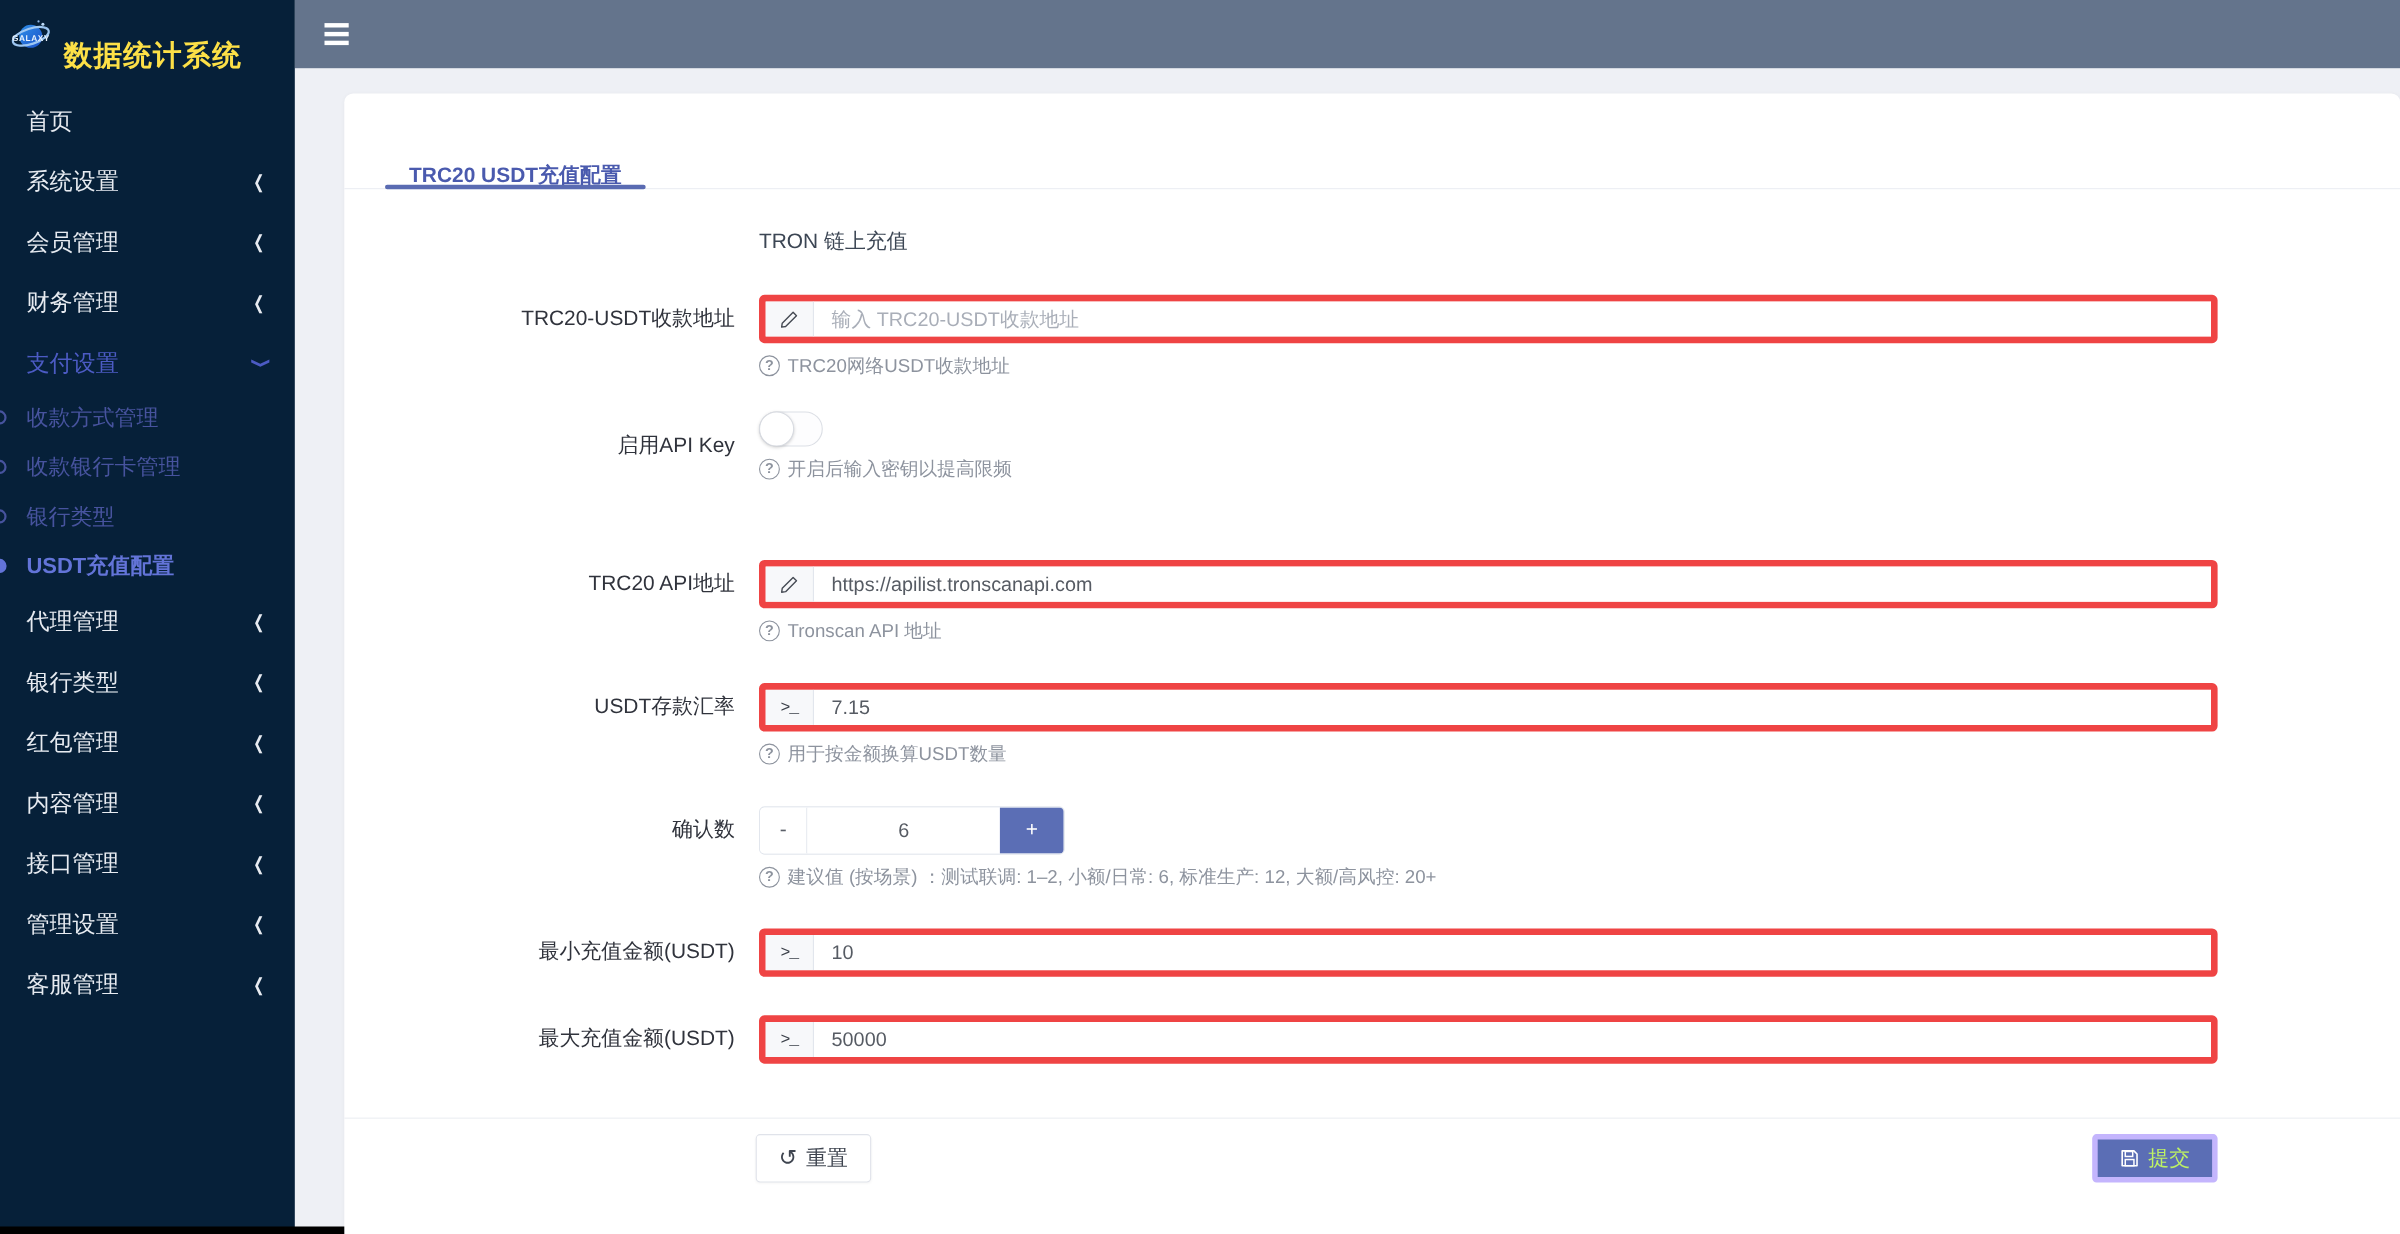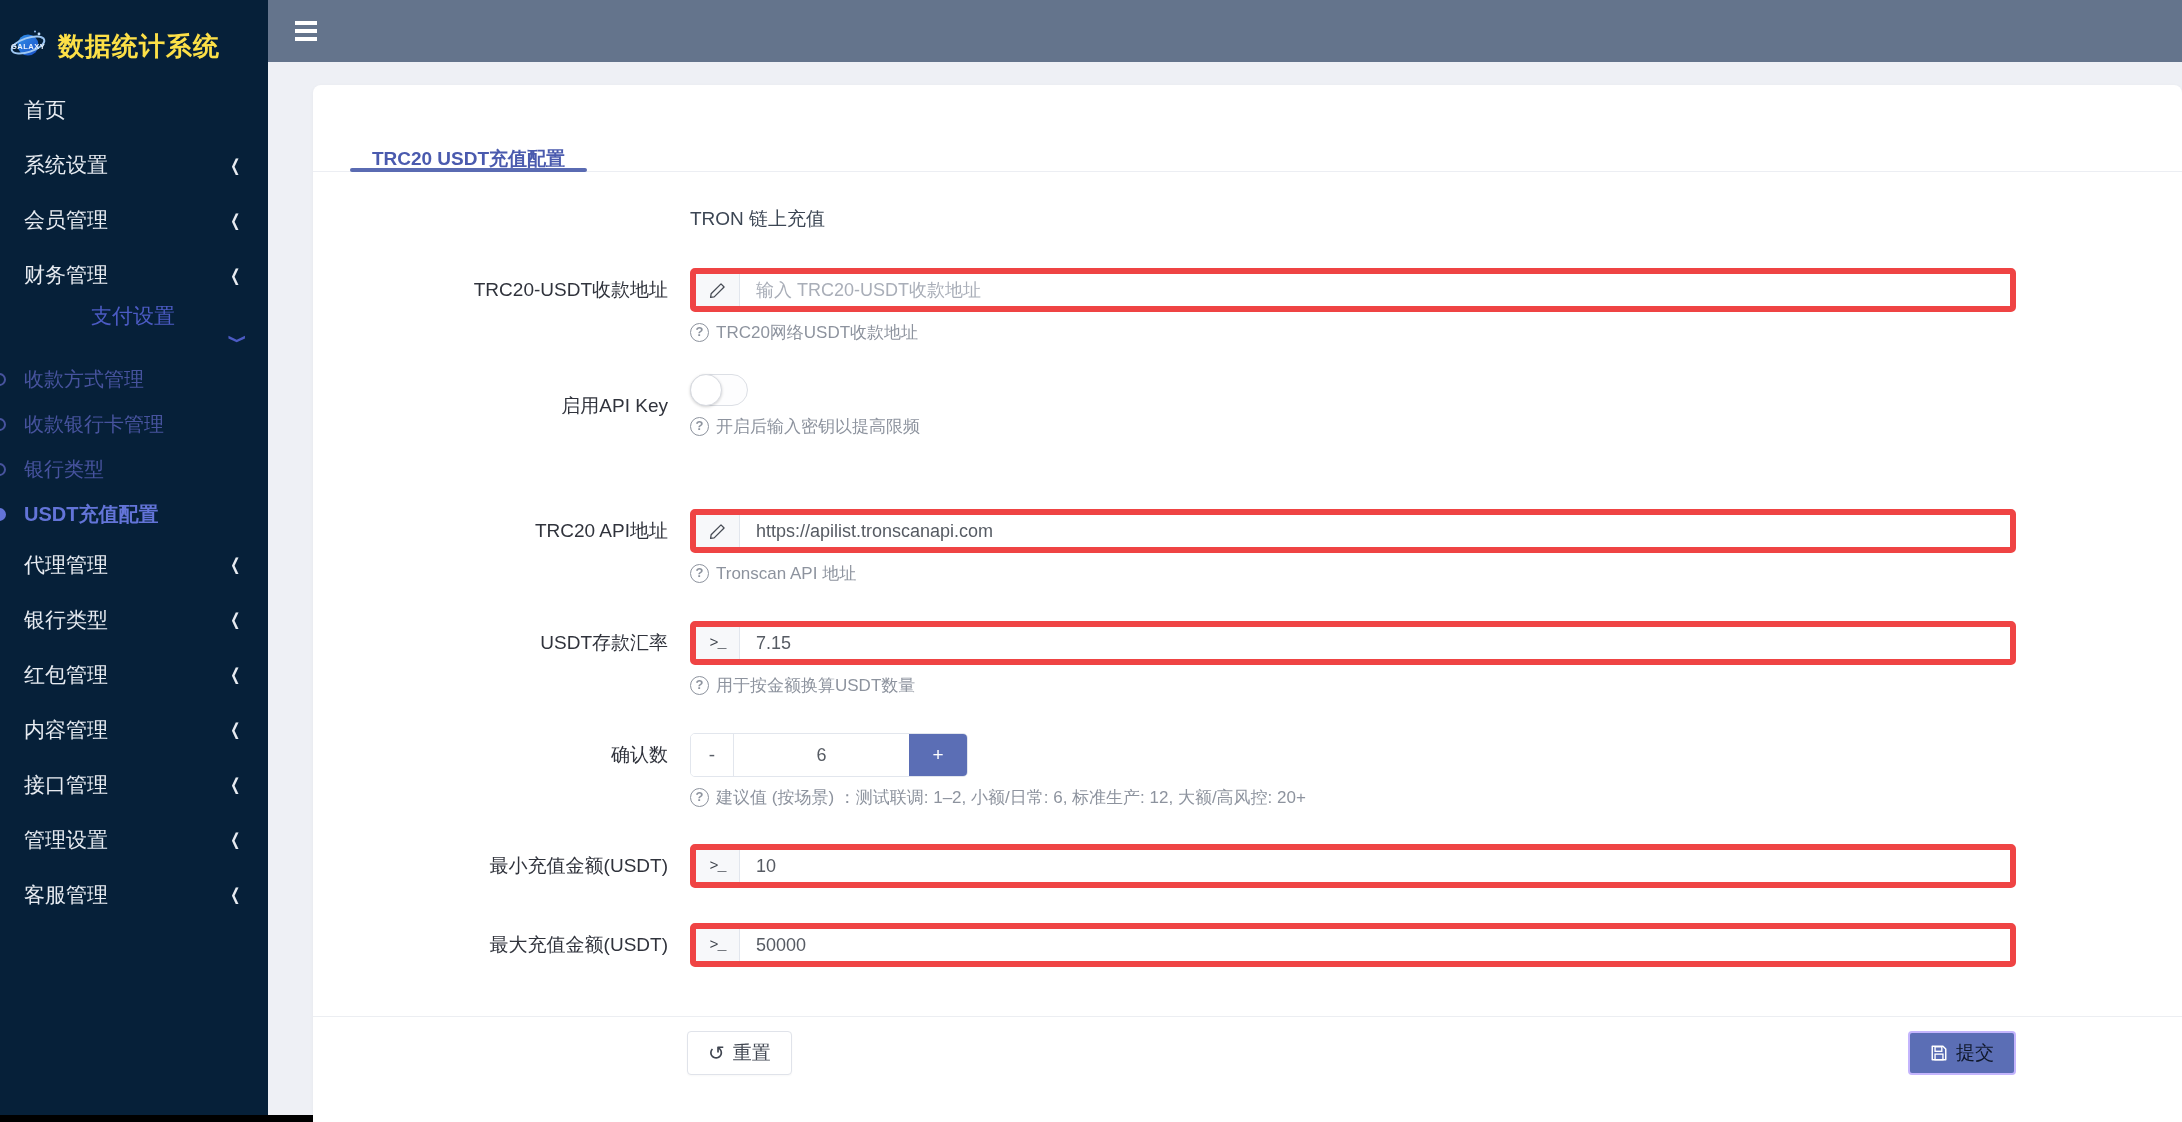--- a/index.html
+++ b/index.html
@@ -19,36 +19,36 @@
     position: absolute; left: 27px; top: 16px; width: 30px; height: 30px;
     cursor: pointer; display: flex; flex-direction: column; justify-content: center; gap: 4px;
   }
   .hamburger i { display:block; width: 22px; height: 4px; background: #fff; }
 
   
   .sidebar {
     position: absolute; left: 0; top: 0; bottom: 0; width: 268px;
     background: #062039; overflow: hidden; z-index: 5;
   }
-  .brand { display: flex; align-items: flex-end; height: 64px; padding-left: 8px; }
+  .brand { display: flex; align-items: center; height: 64px; padding-left: 8px; }
   .brand svg { flex: 0 0 auto; }
   .brand-title {
     margin-left: 10px; font-size: 26px; font-weight: bold; color: #fde047;
     letter-spacing: 1px; white-space: nowrap; margin-top: 36px;
   }
   .nav { margin-top: 18px; }
   .nav-item {
     height: 55px; display: flex; align-items: center;
     padding: 0 26px 0 24px; color: #e7ebf1; font-size: 21px; cursor: pointer;
     position: relative; white-space: nowrap;
   }
   .nav-item .chev {
     margin-left: auto; font-size: 15px; color: #e7ebf1; transform: scale(0.8,1.1);
   }
-  .nav-item.active { color: #4c5bc4; flex-direction: column; }
+  .nav-item.active { color: #4c5bc4; }
   .nav-item.active .chev { color: #4c5bc4; transform: rotate(-90deg) scale(0.8,1.1); }
   .sub-item {
     height: 45px; display: flex; align-items: center;
     padding-left: 24px; color: #47539e; font-size: 20px; cursor: pointer;
     position: relative; white-space: nowrap;
   }
   .sub-item .bullet {
     position: absolute; left: -7px; width: 13px; height: 13px; border-radius: 50%;
     border: 2px solid #47539e; background: transparent;
   }
@@ -149,21 +149,21 @@
   }
   .btn {
     height: 44px; border-radius: 4px; display: inline-flex; align-items: center;
     justify-content: center; gap: 8px; font-size: 19px; cursor: pointer; padding: 0 20px;
   }
   .btn-reset {
     margin-left: 374px; background: #fff; border: 1px solid #e0e3ea; color: #3f4550;
     box-shadow: 0 1px 2px rgba(0,0,0,.03);
   }
   .btn-reset .ricon { font-size: 20px; line-height: 1; color: #3f4550; }
-  .btn-submit { margin-left: auto; background: #5b6eb5; border: 2px solid #c4b5fd; color: #0f172a; }
+  .btn-submit { margin-left: auto; background: #5b6eb5; border: 5px solid #c4b5fd; color: #bef264; }
   .btn-submit svg { display: block; }
 </style>
 </head>
 <body>
 
 <aside class="sidebar">
   <div class="brand">
     <svg width="40" height="40" viewBox="0 0 40 40">
       <defs>
         <linearGradient id="lg" x1="0" y1="0" x2="1" y2="1">

